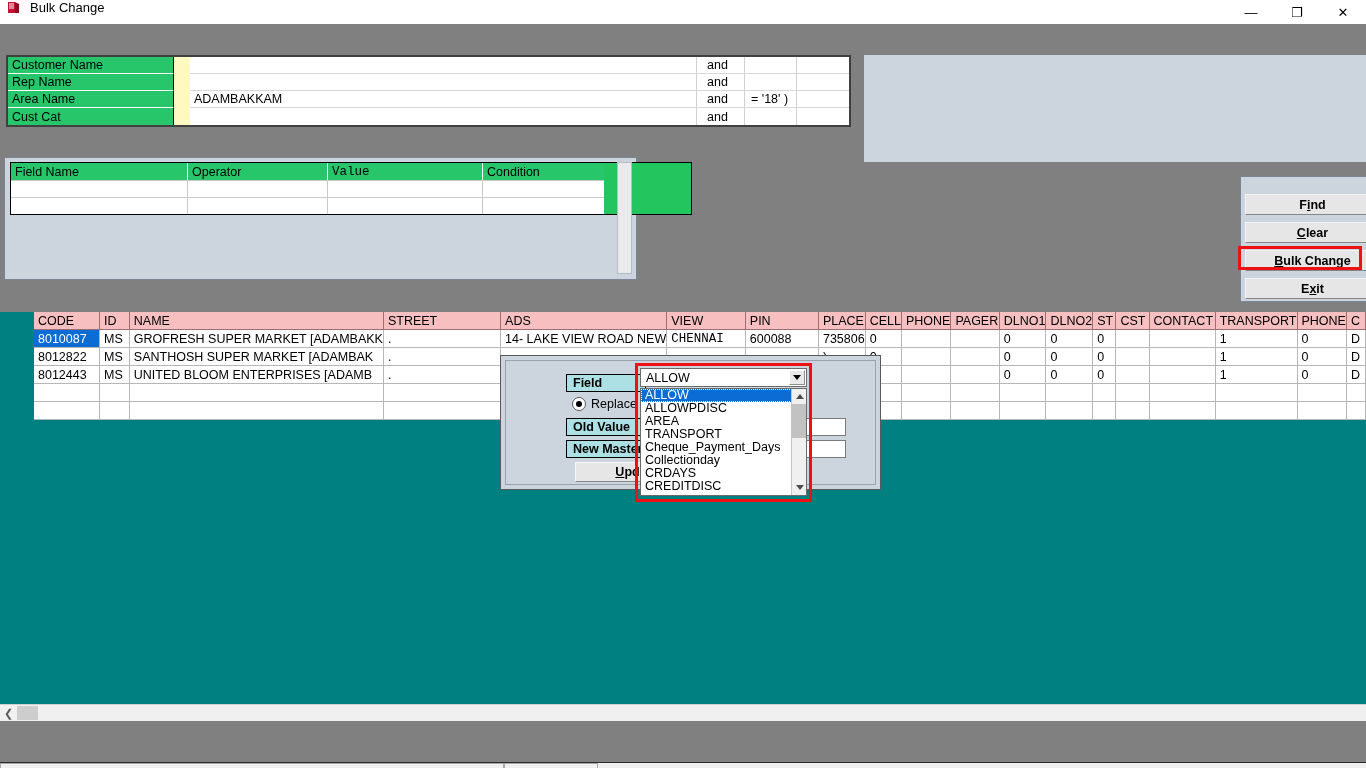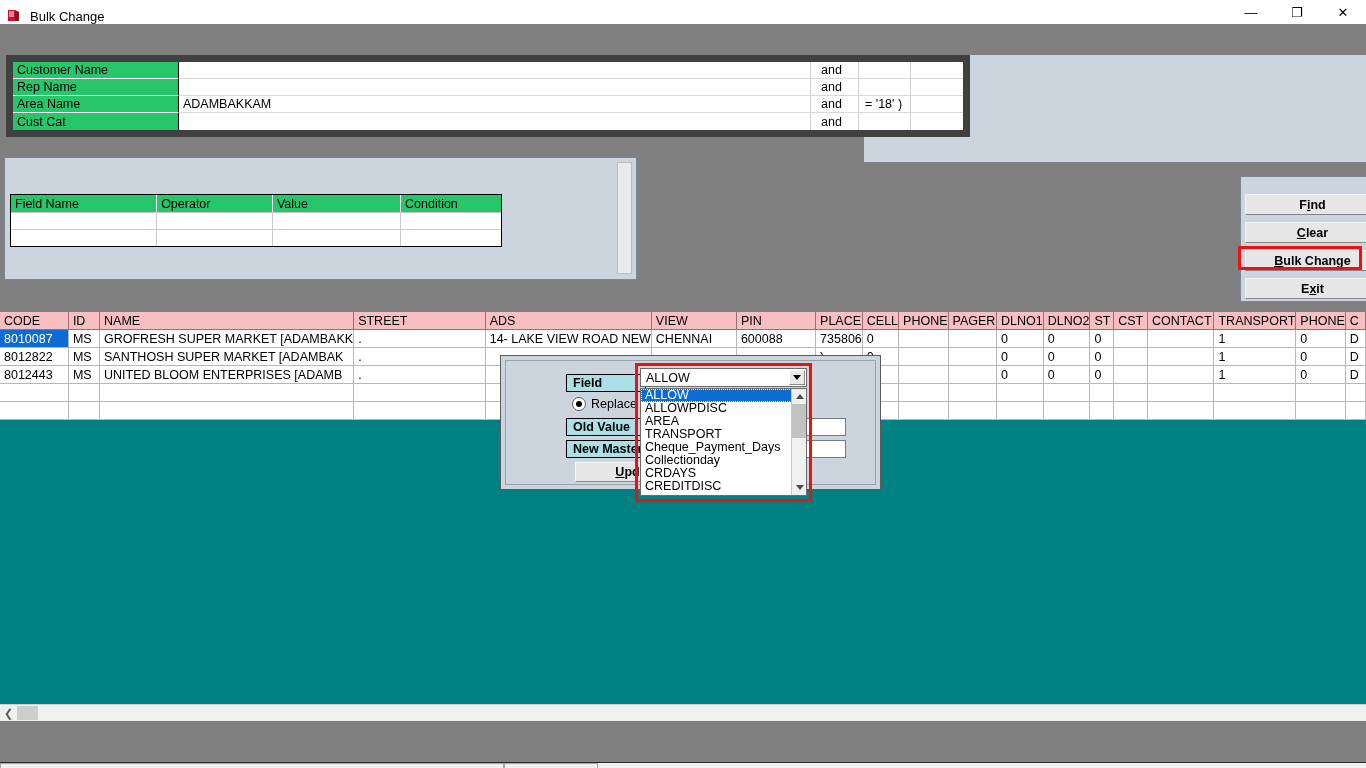--- a/index.html
+++ b/index.html
@@ -23,21 +23,21 @@
     background: #808080;
   }
 
   
   .titlebar {
     position: absolute;
     left: 0; top: 0;
     width: 1366px; height: 24px;
     background: #ffffff;
     display: flex;
-    align-items: flex-end;
+    align-items: flex-start;
   }
   .title-icon {
     margin-left: 6px;
     width: 16px; height: 16px;
     position: relative;
   }
   .title-text {
     margin-left: 8px;
     font-size: 13px;
     color: #000;
@@ -110,48 +110,49 @@
     width: 0; height: 0;
     border-left: 4px solid transparent;
     border-right: 4px solid transparent;
     border-top: 4px solid #9a9a9a;
   }
 
   
   .crit-grid {
     position: absolute;
     left: 6px; top: 31px;
-    border: 7px solid #404040;
+    border: 2px solid #404040;
     background: #fef9c3;
     box-sizing: border-box;
   }
   .crit-row {
     display: flex;
     height: 17px;
   }
   .crit-name {
     width: 166px;
     background: #27c66b;
     border-right: 1px solid #000;
     border-bottom: 1px solid #ffffff;
     box-sizing: border-box;
     font-size: 12.5px;
     color: #000;
     display: flex; align-items: center;
     padding-left: 4px;
   }
   .crit-val {
-    width: 632px;
+    width: 507px;
     background: #fff;
     border-right: 1px solid #d0d0d0;
     border-bottom: 1px solid #d8d8d8;
     box-sizing: border-box;
     font-size: 12.5px;
     display: flex; align-items: center;
     padding-left: 4px;
+    margin-left: 16px;
   }
   .crit-and {
     width: 48px;
     background: #fff;
     border-right: 1px solid #d0d0d0;
     border-bottom: 1px solid #d8d8d8;
     box-sizing: border-box;
     font-size: 12.5px;
     display: flex; align-items: center;
     padding-left: 10px;
@@ -191,25 +192,24 @@
     position: absolute;
     left: 4px; top: 133px;
     width: 633px; height: 123px;
     background: #ccd4dd;
     border: 1px solid #7a8694;
     box-sizing: border-box;
   }
   .fn-grid {
     position: absolute;
     left: 5px; top: 4px;
-    width: 492px;
+    width: 682px;
     border: 1px solid #000;
     box-sizing: border-box;
     background: #22c55e;
-    margin-top: 32px;
   }
   .fn-hdr, .fn-row { display: flex; height: 17px; }
   .fn-hdr > div {
     background: #27c66b;
     border-right: 1px solid #ffffff;
     box-sizing: border-box;
     font-size: 12.5px; color: #000;
     display: flex; align-items: center;
     padding-left: 4px;
   }
@@ -219,21 +219,21 @@
     border-right: 1px solid #c9c9c9;
     border-top: 1px solid #c9c9c9;
     box-sizing: border-box;
     font-size: 12.5px; color: #000;
     display: flex; align-items: center;
     padding-left: 4px;
   }
   .fn-row > div:last-child { border-right: none; }
   .c-field { width: 177px; }
   .c-oper  { width: 140px; }
-  .c-value { width: 155px; }
+  .c-value { width: 155px; font-family: Liberation Mono, monospace; }
   .c-cond  { width: 121px; }
   .fn-scroll {
     position: absolute;
     right: 4px; top: 4px;
     width: 15px; height: 112px;
     background: #e8eaec;
     border: 1px solid #b6bcc4;
     box-sizing: border-box;
   }
 
@@ -276,21 +276,21 @@
   }
 
   
   .dg {
     position: absolute;
     left: 0; top: 288px;
     width: 1366px; height: 392px;
     background: #008080;
     overflow: hidden;
   }
-  .dg-table { border-collapse: collapse; table-layout: fixed; }
+  .dg-table { border-collapse: collapse; table-layout: fixed; margin-left: 34px; }
   .dg-table th {
     background: #f7bfbf;
     border-right: 1px solid #9a6f6f;
     border-bottom: 1px solid #9a6f6f;
     font-weight: normal;
     font-size: 12.5px;
     color: #000;
     text-align: left;
     padding: 1px 0 1px 4px;
     height: 15px;
@@ -692,21 +692,21 @@
               <th style="width: 20px;">C</th>
             </tr>
         </thead>
         <tbody id="dg-body">
             <tr class="sel">
               <td class="selcell" style="width: 76px;">8010087</td>
               <td style="width: 32px;">MS</td>
               <td style="width: 235px;">GROFRESH SUPER MARKET [ADAMBAKK</td>
               <td style="width: 188px;">.</td>
               <td style="width: 142px;">14- LAKE VIEW ROAD NEW </td>
-              <td style="width: 99px;">CHENNAI</td>
+              <td style="width: 99px; font-family: Liberation Mono, monospace;">CHENNAI</td>
               <td style="width: 100px;">600088</td>
               <td style="width: 41px;">735806</td>
               <td style="width: 27px;">0</td>
               <td style="width: 38px;"></td>
               <td style="width: 44px;"></td>
               <td style="width: 40px;">0</td>
               <td style="width: 40px;">0</td>
               <td style="width: 21px;">0</td>
               <td style="width: 32px;"></td>
               <td style="width: 63px;"></td>

